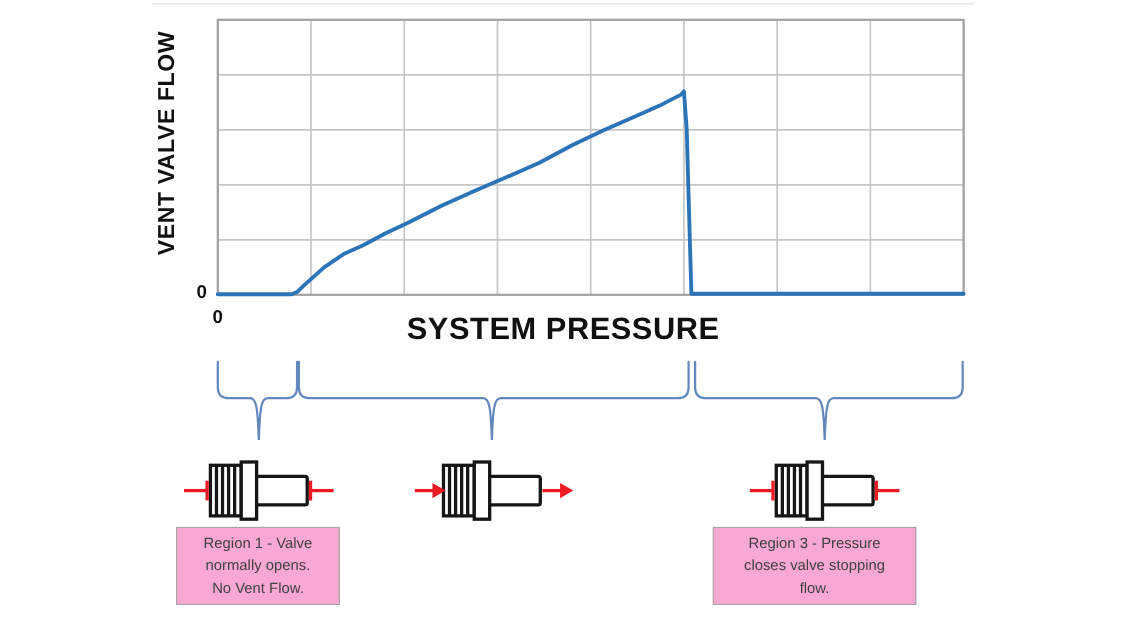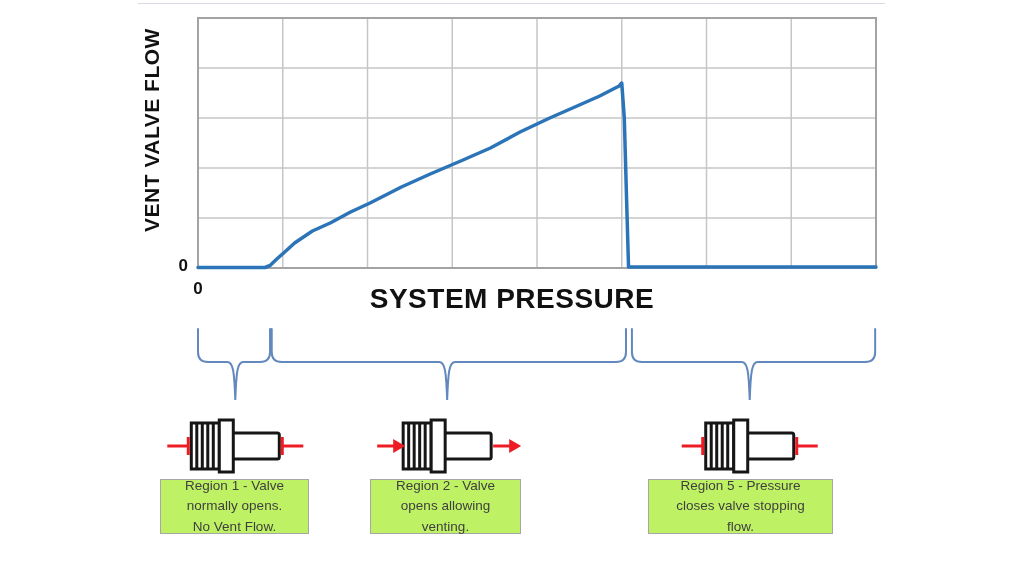--- a/index.html
+++ b/index.html
@@ -9,21 +9,21 @@
   .y-title{position:absolute;left:27px;top:117px;width:250px;height:26px;
            transform:rotate(-90deg);display:flex;align-items:center;justify-content:center;
            font-weight:bold;font-size:21px;letter-spacing:.5px;color:#111;white-space:nowrap;}
   .x-title{position:absolute;left:312px;top:283px;width:400px;text-align:center;
            font-weight:bold;font-size:28px;letter-spacing:.5px;color:#111;}
   .y-zero{position:absolute;left:140px;top:256px;width:48px;text-align:right;
           font-weight:bold;font-size:17px;color:#111;}
   .x-zero{position:absolute;left:178px;top:279px;width:40px;text-align:center;
           font-weight:bold;font-size:17px;color:#111;}
   .graphic{position:absolute;left:0;top:0;}
-  .caption-box{position:absolute;top:479px;height:55px;background:#bef264;
+  .caption-box{position:absolute;top:479px;height:71px;background:#f9a8d4;
                border:1.5px solid #a6a6a6;box-sizing:border-box;
                display:flex;flex-direction:column;justify-content:center;
                text-align:center;font-size:13.5px;line-height:1.5;color:#3f3f3f;}
   .caption-box .ln{width:100%;}
   .box-1{left:160px;width:149px;}
   .box-2{left:370px;width:151px;}
   .box-3{left:648px;width:185px;}
 </style>
 </head>
 <body>
@@ -90,23 +90,18 @@
       <line x1="702.7225" y1="437" x2="702.7225" y2="455" stroke="#ed1c24" stroke-width="3"></line>
       <line x1="796.7225" y1="437" x2="796.7225" y2="455" stroke="#ed1c24" stroke-width="3"></line>
       <line x1="796.7225" y1="446" x2="817.7225" y2="446" stroke="#ed1c24" stroke-width="3"></line>
     </svg>
 
   <div class="caption-box box-1">
     <div class="ln">Region 1 - Valve</div>
     <div class="ln">normally opens.</div>
     <div class="ln">No Vent Flow.</div>
   </div>
-  <div class="caption-box box-2">
-    <div class="ln">Region 2 - Valve</div>
-    <div class="ln">opens allowing</div>
-    <div class="ln">venting.</div>
-  </div>
   <div class="caption-box box-3">
-    <div class="ln">Region 5 - Pressure</div>
+    <div class="ln">Region 3 - Pressure</div>
     <div class="ln">closes valve stopping</div>
     <div class="ln">flow.</div>
   </div>
 </div>
 
 </body></html>

